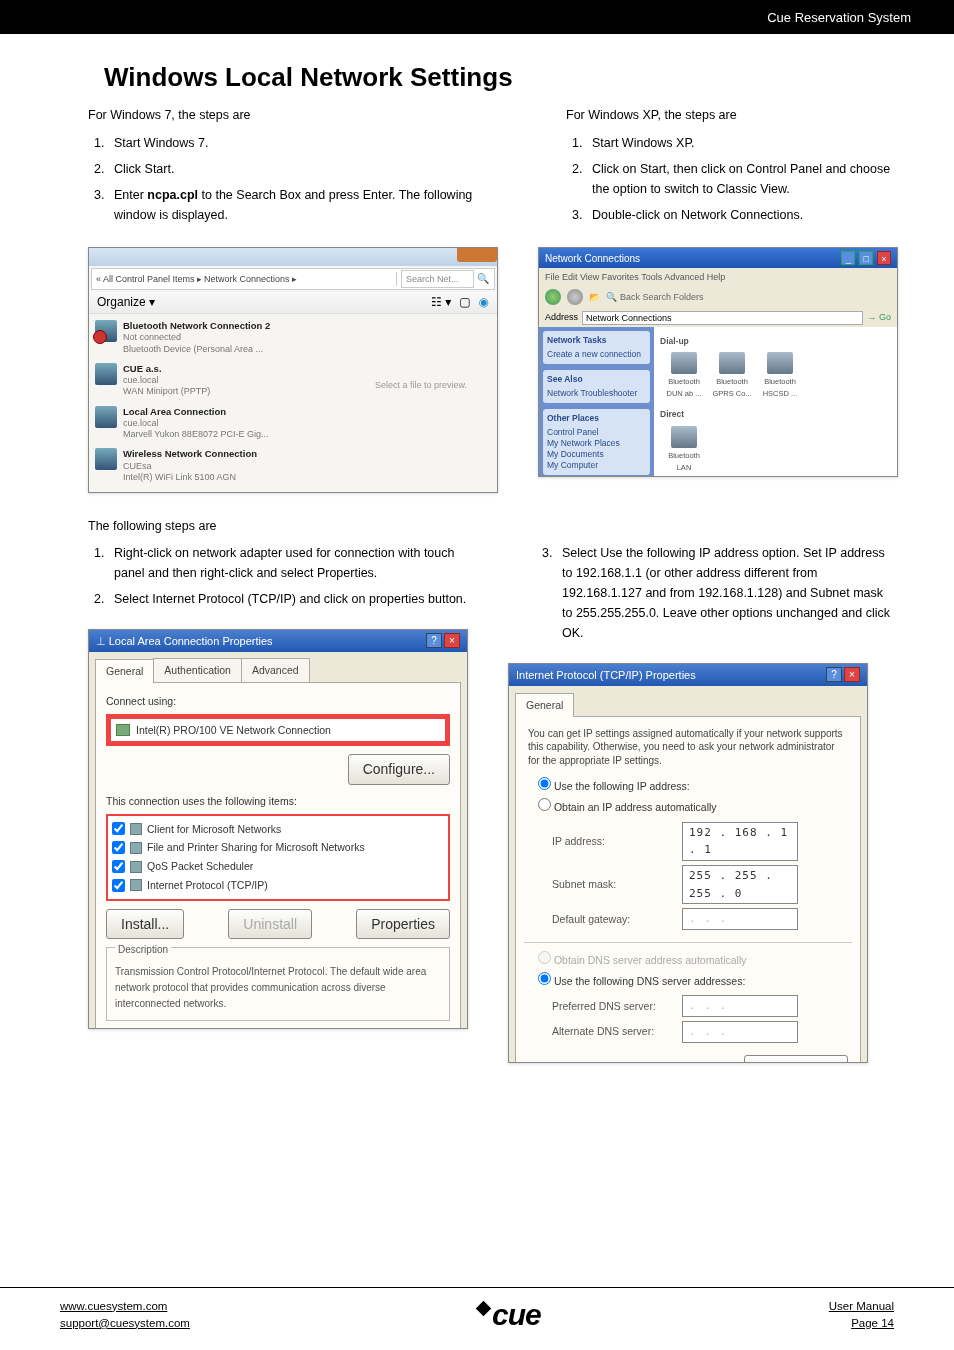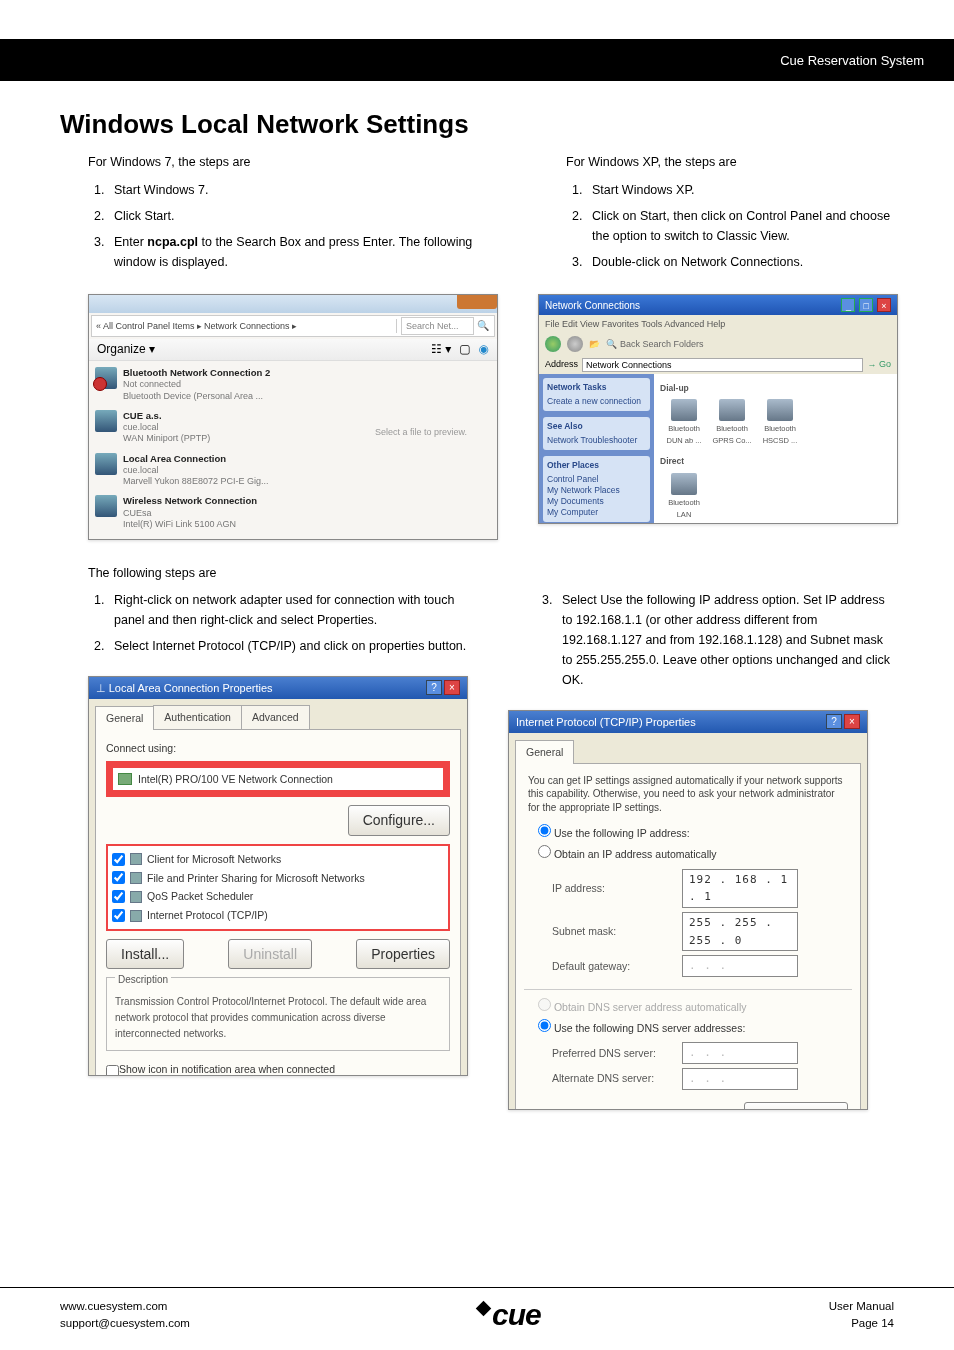--- a/index.html
+++ b/index.html
@@ -7,35 +7,35 @@
     font-family: Verdana, Geneva, sans-serif;
     width: 954px;
     height: 1350px;
     background: #fff;
     color: #000;
     position: relative;
   }
   .header-bar {
     background: #000;
     color: #fff;
-    height: 42px;
+    height: 34px;
     display: flex;
     align-items: center;
     justify-content: flex-end;
-    padding: 0 30px;
+    padding: 0 43px;
     font-size: 13px;
-    margin-top: 39px;
   }
   .content {
     padding: 28px 60px 0 60px;
   }
   h1 {
     font-size: 26px;
     font-weight: bold;
     margin-bottom: 12px;
+    margin-left: 44px;
   }
   .columns {
     display: flex;
     gap: 40px;
   }
   .col {
     flex: 1;
     font-size: 12.5px;
     line-height: 1.6;
   }
@@ -178,21 +178,21 @@
   .lac-tab {
     padding: 3px 10px; background: #f7f5ed; border: 1px solid #aaa;
     border-bottom: none; margin-right: -1px; color: #444;
   }
   .lac-tab.active { background: #fdfcf7; position: relative; top: 1px; }
   .lac-tabcontent {
     background: #fdfcf7; border: 1px solid #aaa; margin: 0 6px 6px;
     padding: 10px; font-size: 10.5px; color: #333;
   }
   .lac-field {
-    border: 7px solid #ef4444; padding: 3px 5px; background: #fff; margin: 4px 0 8px;
+    border: 5px solid #ef4444; padding: 3px 5px; background: #fff; margin: 4px 0 8px;
     display: flex; align-items: center; gap: 6px;
   }
   .nic-chip { width: 14px; height: 12px; background: #7a7; border: 1px solid #484; }
   .btn {
     display: inline-block; background: linear-gradient(#fefefe,#e5e2d8);
     border: 1px solid #888; border-radius: 3px; padding: 3px 14px; font-size: 14px;
     color: #333;
   }
   .btn.disabled { color: #aaa; }
   .lac-list {
@@ -232,21 +232,21 @@
   hr.sep { border: none; border-top: 1px solid #ccc; margin: 8px -4px; }
   .following {
     margin: 12px 0 10px 28px; font-size: 12.5px;
   }
   .footer {
     position: absolute; bottom: 0; left: 0; right: 0;
     border-top: 1px solid #000; padding: 10px 60px 18px;
     display: flex; justify-content: space-between; align-items: center;
     font-size: 11.5px;
   }
-  .footer .left, .footer .right { line-height: 1.5; }
+  .footer .left, .footer .right { line-height: 1.5; text-decoration: underline; }
   .footer .right { text-align: right; }
   .cue-logo {
     font-family: Arial, sans-serif; font-weight: 900; font-style: italic;
     font-size: 30px; letter-spacing: -1px;
   }
   .cue-logo .c-sq {
     display: inline-block; width: 11px; height: 11px; background: #000;
     transform: rotate(45deg); vertical-align: 32%; margin-right: 3px;
   }
   .search-mag { font-size: 10px; color: #59d; }
@@ -419,20 +419,21 @@
         </div>
         <div class="lac-tabcontent">
           <div>Connect using:</div>
           <div class="lac-field">
             <span class="nic-chip"></span>
             <span>Intel(R) PRO/100 VE Network Connection</span>
           </div>
           <div style="text-align:right;margin-bottom:8px;">
             <span class="btn">Configure...</span>
           </div>
+          <div>This connection uses the following items:</div>
           <div class="lac-list">
             <div class="lac-item">
                 <input type="checkbox" checked="" style="">
                 <span class="li-icon"></span>
                 <span>Client for Microsoft Networks</span>
               </div>
             <div class="lac-item">
                 <input type="checkbox" checked="" style="">
                 <span class="li-icon"></span>
                 <span>File and Printer Sharing for Microsoft Networks</span>

